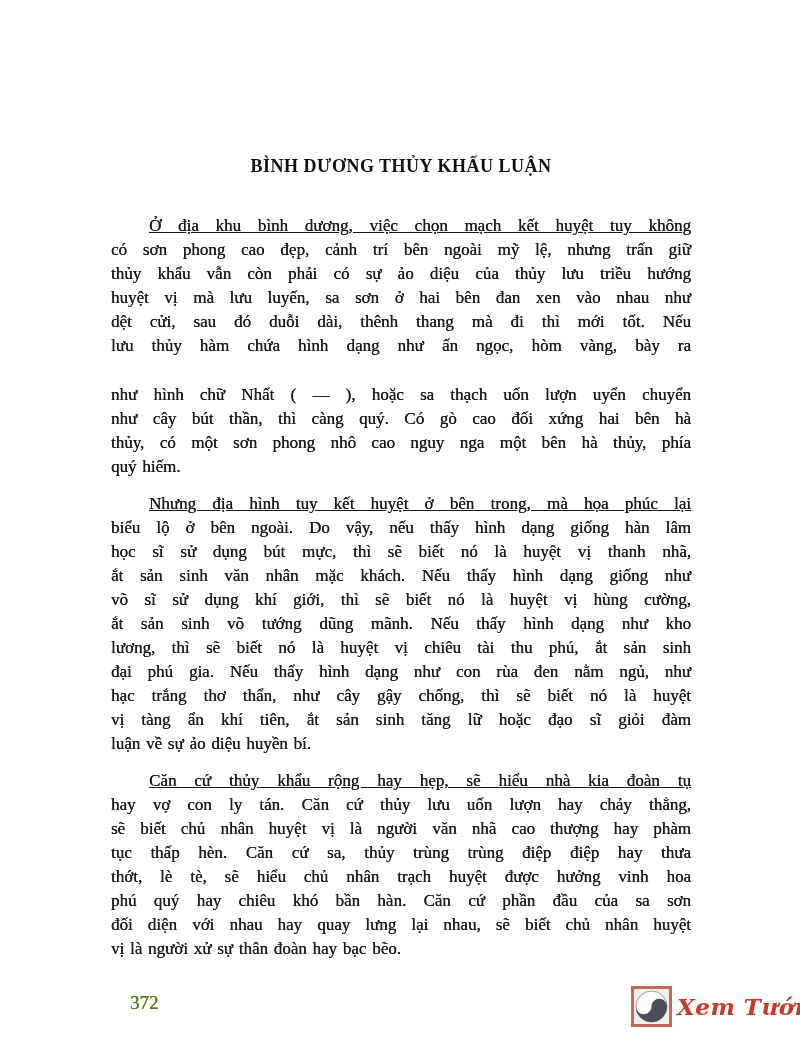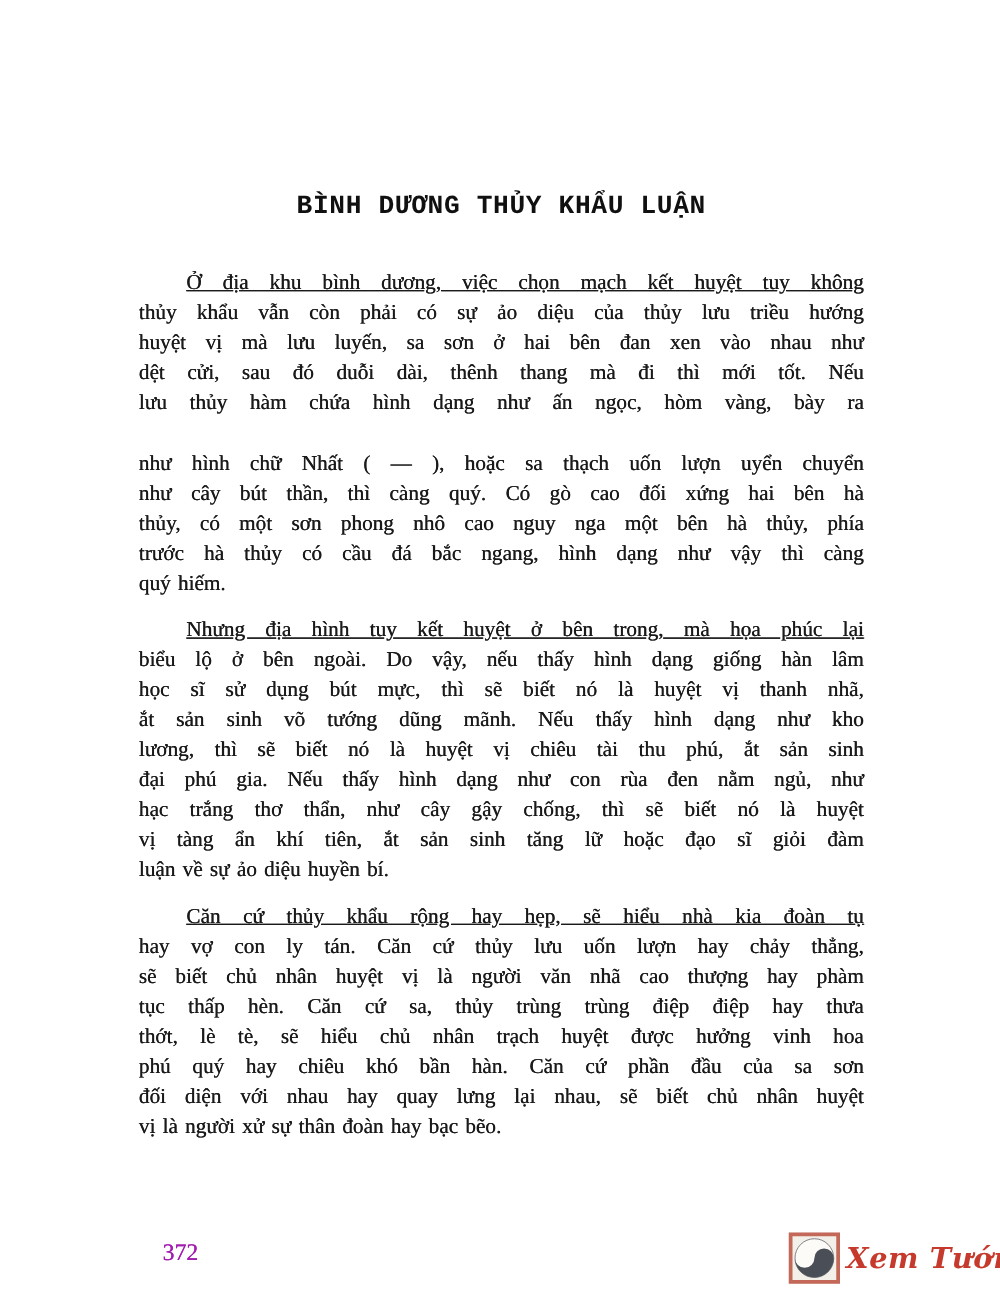--- a/index.html
+++ b/index.html
@@ -10,23 +10,23 @@
     font-family:"Liberation Serif", serif;
     color:#1a1a1a;
     overflow:hidden;
   }
   .content {
     position:absolute;
     left:111px; top:150px;
     width:580px;
   }
   .doc-title {
-    font-family:Liberation Mono, monospace;
+    font-family:Liberation Serif, serif;
     font-weight:bold;
-    font-size:21px;
+    font-size:18px;
     letter-spacing:0.5px;
     text-align:center;
     color:#101010;
     margin:0 0 32px 0;
     line-height:32px;
   }
   .para { margin:0 0 13px 0; }
   .line {
     font-size:17px;
     line-height:24px;
@@ -35,21 +35,21 @@
     word-spacing:1.5px;
     text-shadow:0.25px 0 0 currentColor; 
   }
   .line.indent { text-indent:38px;text-decoration:underline; }
   .line.last { text-align-last:left; }
   .line.gap-above { margin-top:25px; }
   .page-number {
     position:absolute;
     left:130px; top:992px;
     font-size:19px;
-    color:#a21caf;
+    color:#4d7c0f;
     text-shadow:0.25px 0 0 currentColor;
   }
   .watermark {
     position:absolute;
     left:631px; top:986px;
     display:flex;
     align-items:center;
     gap:5px;
   }
   .yinyang-box {
@@ -76,35 +76,37 @@
 <body>
 
 <div class="page">
 
   <div class="content">
 
     <h1 class="doc-title">BÌNH DƯƠNG THỦY KHẨU LUẬN</h1>
 
     <div class="para">
       <div class="line indent">Ở địa khu bình dương, việc chọn mạch kết huyệt tuy không</div>
+      <div class="line">có sơn phong cao đẹp, cảnh trí bên ngoài mỹ lệ, nhưng trấn giữ</div>
       <div class="line">thủy khẩu vẫn còn phải có sự ảo diệu của thủy lưu triều hướng</div>
       <div class="line">huyệt vị mà lưu luyến, sa sơn ở hai bên đan xen vào nhau như</div>
       <div class="line">dệt cửi, sau đó duỗi dài, thênh thang mà đi thì mới tốt. Nếu</div>
       <div class="line">lưu thủy hàm chứa hình dạng như ấn ngọc, hòm vàng, bày ra</div>
       <div class="line gap-above">như hình chữ Nhất ( — ), hoặc sa thạch uốn lượn uyển chuyển</div>
       <div class="line">như cây bút thần, thì càng quý. Có gò cao đối xứng hai bên hà</div>
       <div class="line">thủy, có một sơn phong nhô cao nguy nga một bên hà thủy, phía</div>
-      <div class="line">trước hà thủy có cầu đá bắc ngang, hình dạng như vậy thì càng</div>
       <div class="line last">quý hiếm.</div>
     </div>
 
     <div class="para">
       <div class="line indent">Nhưng địa hình tuy kết huyệt ở bên trong, mà họa phúc lại</div>
       <div class="line">biểu lộ ở bên ngoài. Do vậy, nếu thấy hình dạng giống hàn lâm</div>
       <div class="line">học sĩ sử dụng bút mực, thì sẽ biết nó là huyệt vị thanh nhã,</div>
+      <div class="line">ắt sản sinh văn nhân mặc khách. Nếu thấy hình dạng giống như</div>
+      <div class="line">võ sĩ sử dụng khí giới, thì sẽ biết nó là huyệt vị hùng cường,</div>
       <div class="line">ắt sản sinh võ tướng dũng mãnh. Nếu thấy hình dạng như kho</div>
       <div class="line">lương, thì sẽ biết nó là huyệt vị chiêu tài thu phú, ắt sản sinh</div>
       <div class="line">đại phú gia. Nếu thấy hình dạng như con rùa đen nằm ngủ, như</div>
       <div class="line">hạc trắng thơ thẩn, như cây gậy chống, thì sẽ biết nó là huyệt</div>
       <div class="line">vị tàng ẩn khí tiên, ắt sản sinh tăng lữ hoặc đạo sĩ giỏi đàm</div>
       <div class="line last">luận về sự ảo diệu huyền bí.</div>
     </div>
 
     <div class="para">
       <div class="line indent">Căn cứ thủy khẩu rộng hay hẹp, sẽ hiểu nhà kia đoàn tụ</div>

